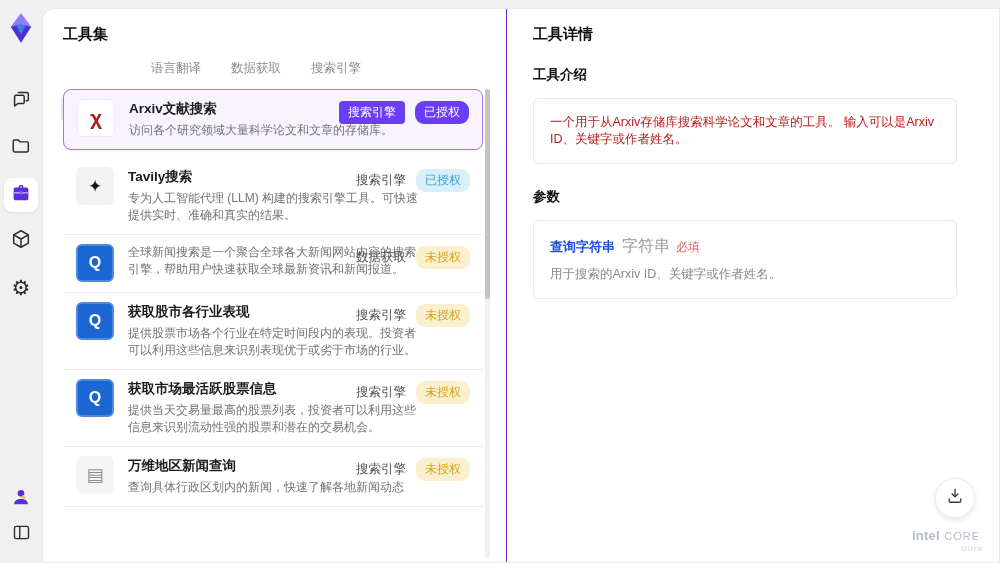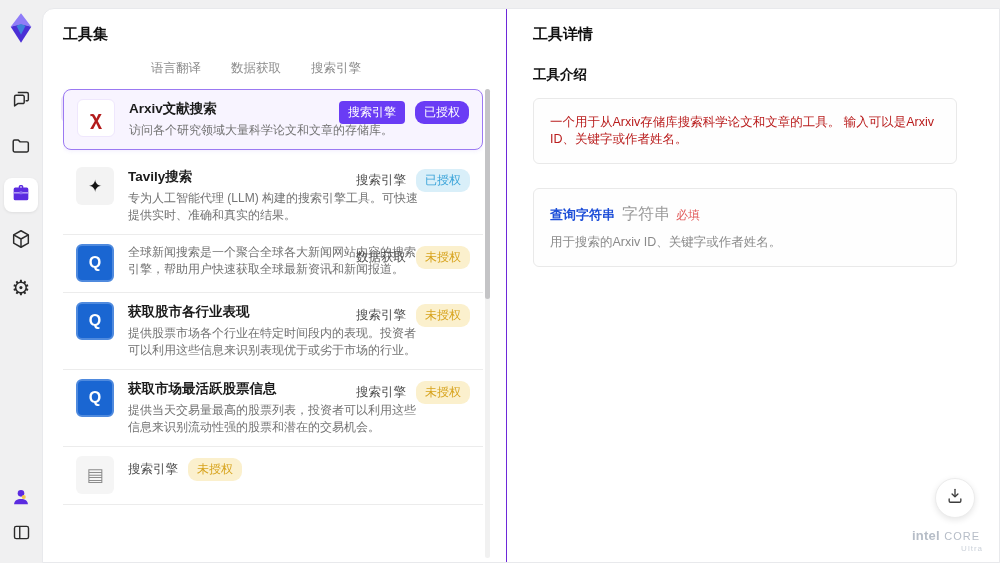--- a/index.html
+++ b/index.html
@@ -191,38 +191,43 @@
           </div>
           <div class="card-right">
             <div class="cat-label">搜索引擎</div>
             <div class="badge auth no">未授权</div>
           </div>
         </div>
         <div class="card">
           <div class="tool-icon ic-building">
             <span>▤</span>
           </div>
+          <div class="card-mid">
+            <div class="card-title">万维地区新闻查询</div>
+            <div class="card-desc">查询具体行政区划内的新闻，快速了解各地新闻动态</div>
+          </div>
           <div class="card-right">
             <div class="cat-label">搜索引擎</div>
             <div class="badge auth no">未授权</div>
           </div>
         </div>
     </div>
 
     <div class="scroll-track">
       <div class="scroll-thumb"></div>
     </div>
   </div>
 
   <div class="detail-pane">
     <div class="detail-title">工具详情</div>
 
     <div class="section-title">工具介绍</div>
     <div class="info-box">一个用于从Arxiv存储库搜索科学论文和文章的工具。 输入可以是Arxiv ID、关键字或作者姓名。</div>
 
+    <div class="section-title">参数</div>
     <div class="param-box">
       <div class="param-row">
           <span class="param-name">查询字符串</span><span class="param-type">字符串</span><span class="param-req">必填</span>
           <div class="param-desc">用于搜索的Arxiv ID、关键字或作者姓名。</div>
         </div>
     </div>
   </div>
 
   <div class="download-fab">
     <span><svg viewBox="0 0 24 24" width="20" height="20" fill="none" stroke="#3c3c3c" stroke-width="1.6" stroke-linecap="round" stroke-linejoin="round">

